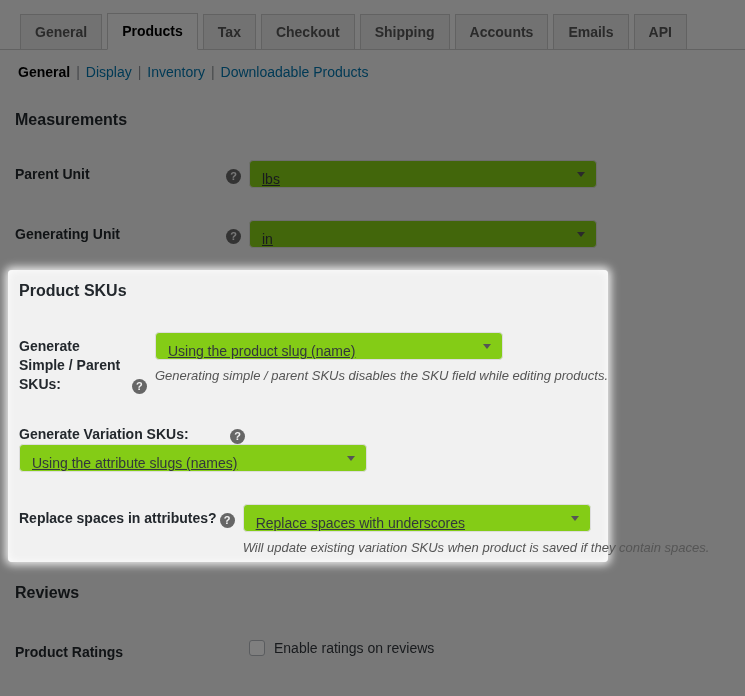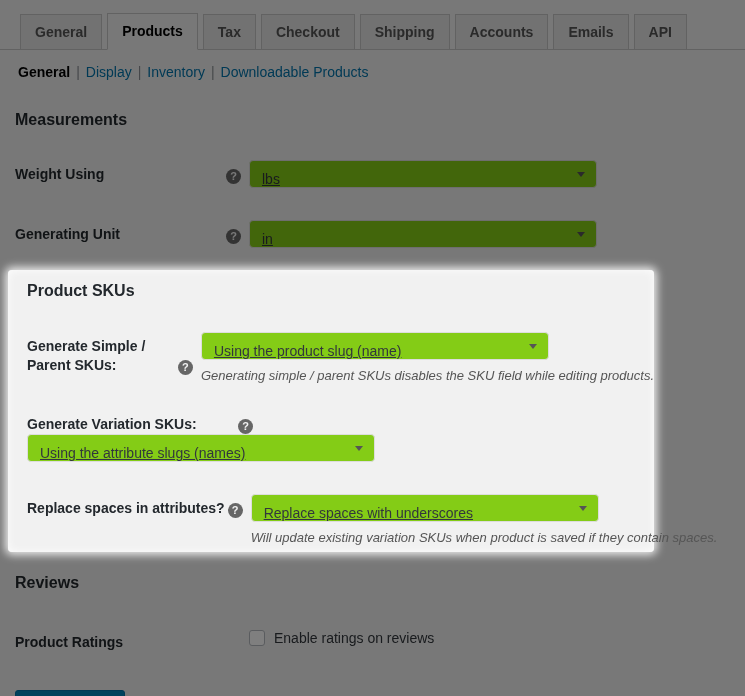--- a/index.html
+++ b/index.html
@@ -125,24 +125,24 @@
     line-height: 16px;
     margin-top: 8px;
     white-space: nowrap;
   }
 
   
   .spotlight {
     position: relative;
     z-index: 10;
     margin: 22px 0 0 8px;
-    width: 646px;
+    width: 600px;
     background: #f1f1f1;
     border-radius: 4px;
-    padding: 12px 0 6px 12px;
+    padding: 12px 0 6px 4px;
     box-shadow:
       inset 0 0 8px rgba(255,255,255,0.9),
       0 0 9px 3px rgba(255,255,255,0.85),
       0 0 0 2000px rgba(0,0,0,0.50);
   }
   .spotlight .section-title { margin-left: 7px; }
   .r-sku1 { margin: 32px 0 0 7px; }
   .r-sku2 { margin: 26px 0 0 7px; flex-direction: column; }
   .r-sku3 { margin: 32px 0 0 7px; }
 
@@ -203,21 +203,21 @@
 
 <div class="subnav">
   <a class="current">General</a><span class="sep">|</span><a>Display</a><span class="sep">|</span><a>Inventory</a><span class="sep">|</span><a>Downloadable Products</a>
 </div>
 
 
 <h3 class="section-title mt-measure">Measurements</h3>
 
 <div class="row r-weight">
   <div class="label-cell nowrap">
-    <span>Weight Using</span>
+    <span>Parent Unit</span>
     <span class="help-icon">?</span>
   </div>
   <div class="select">
     <span>lbs</span>
     <span class="arrow"></span>
   </div>
 </div>
 
 <div class="row r-dims">
   <div class="label-cell nowrap">

